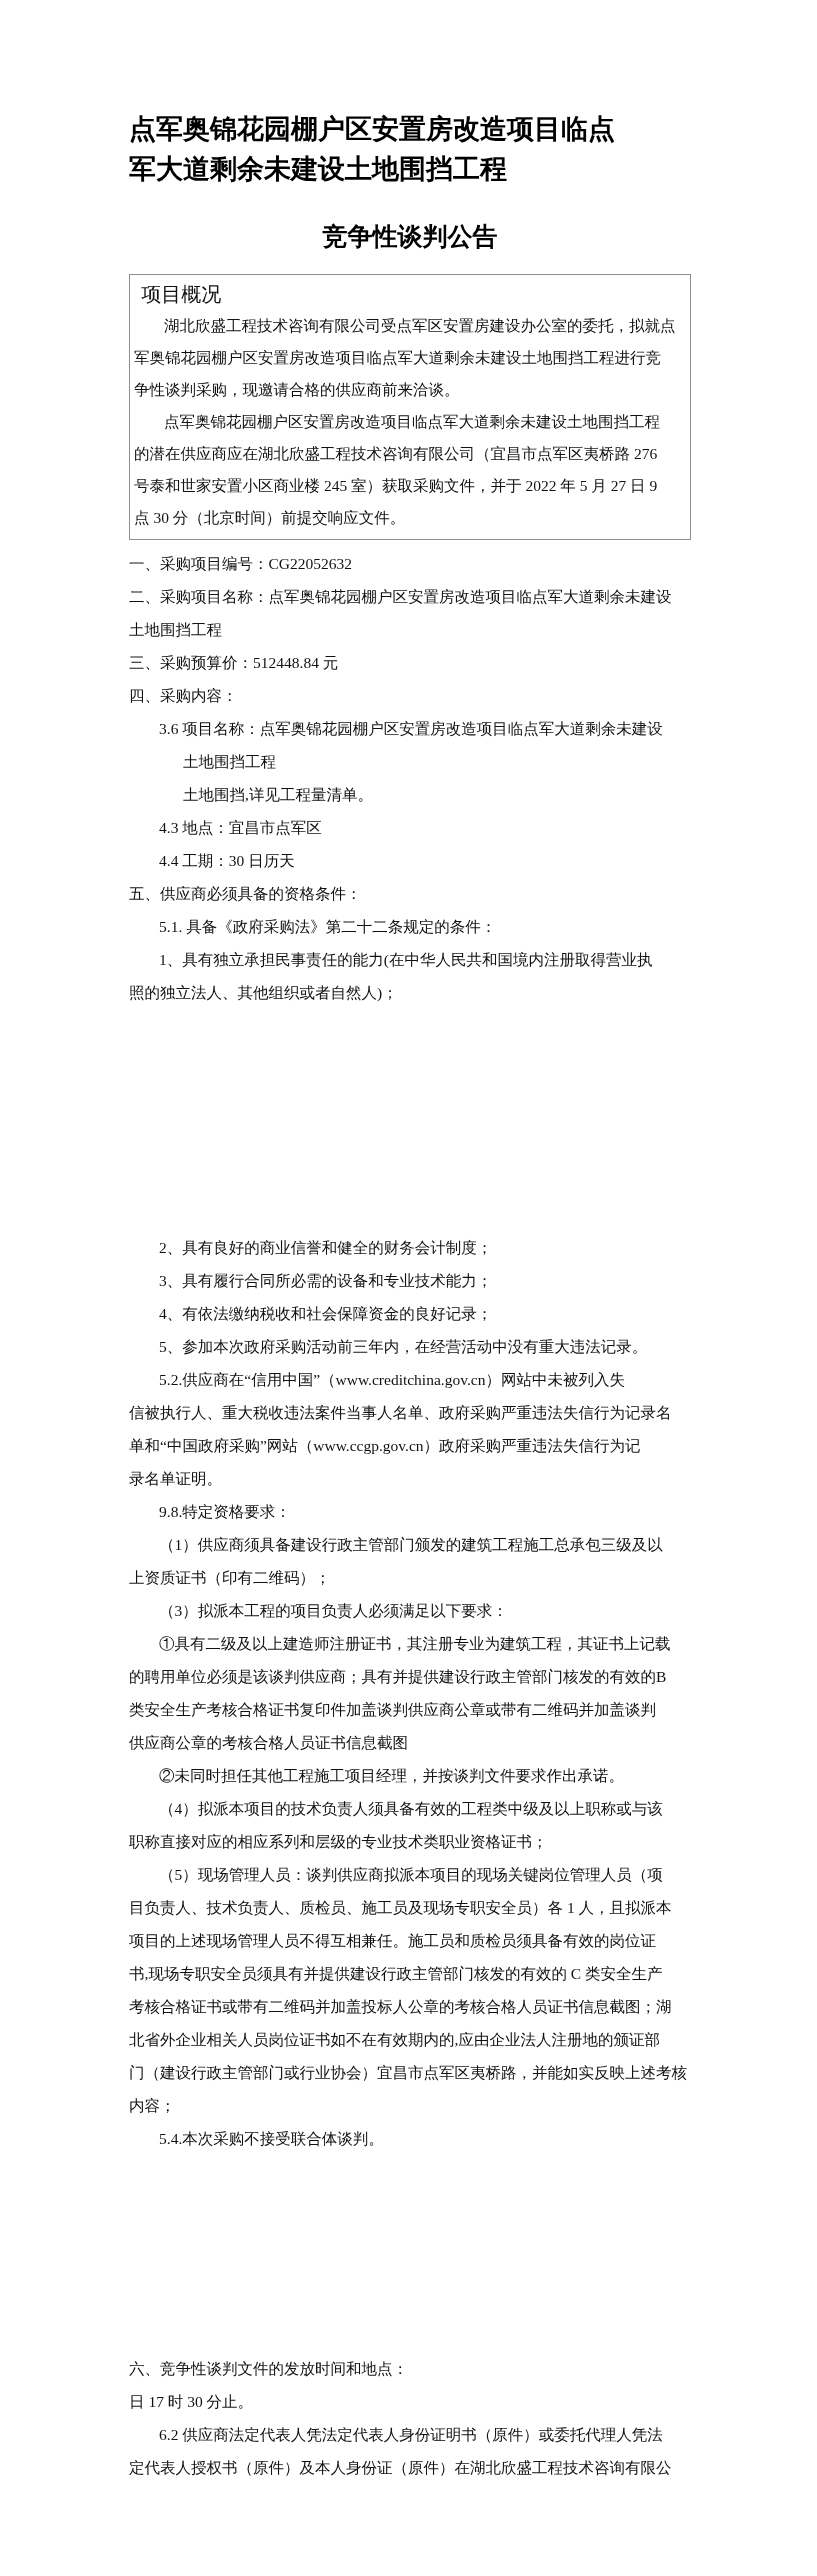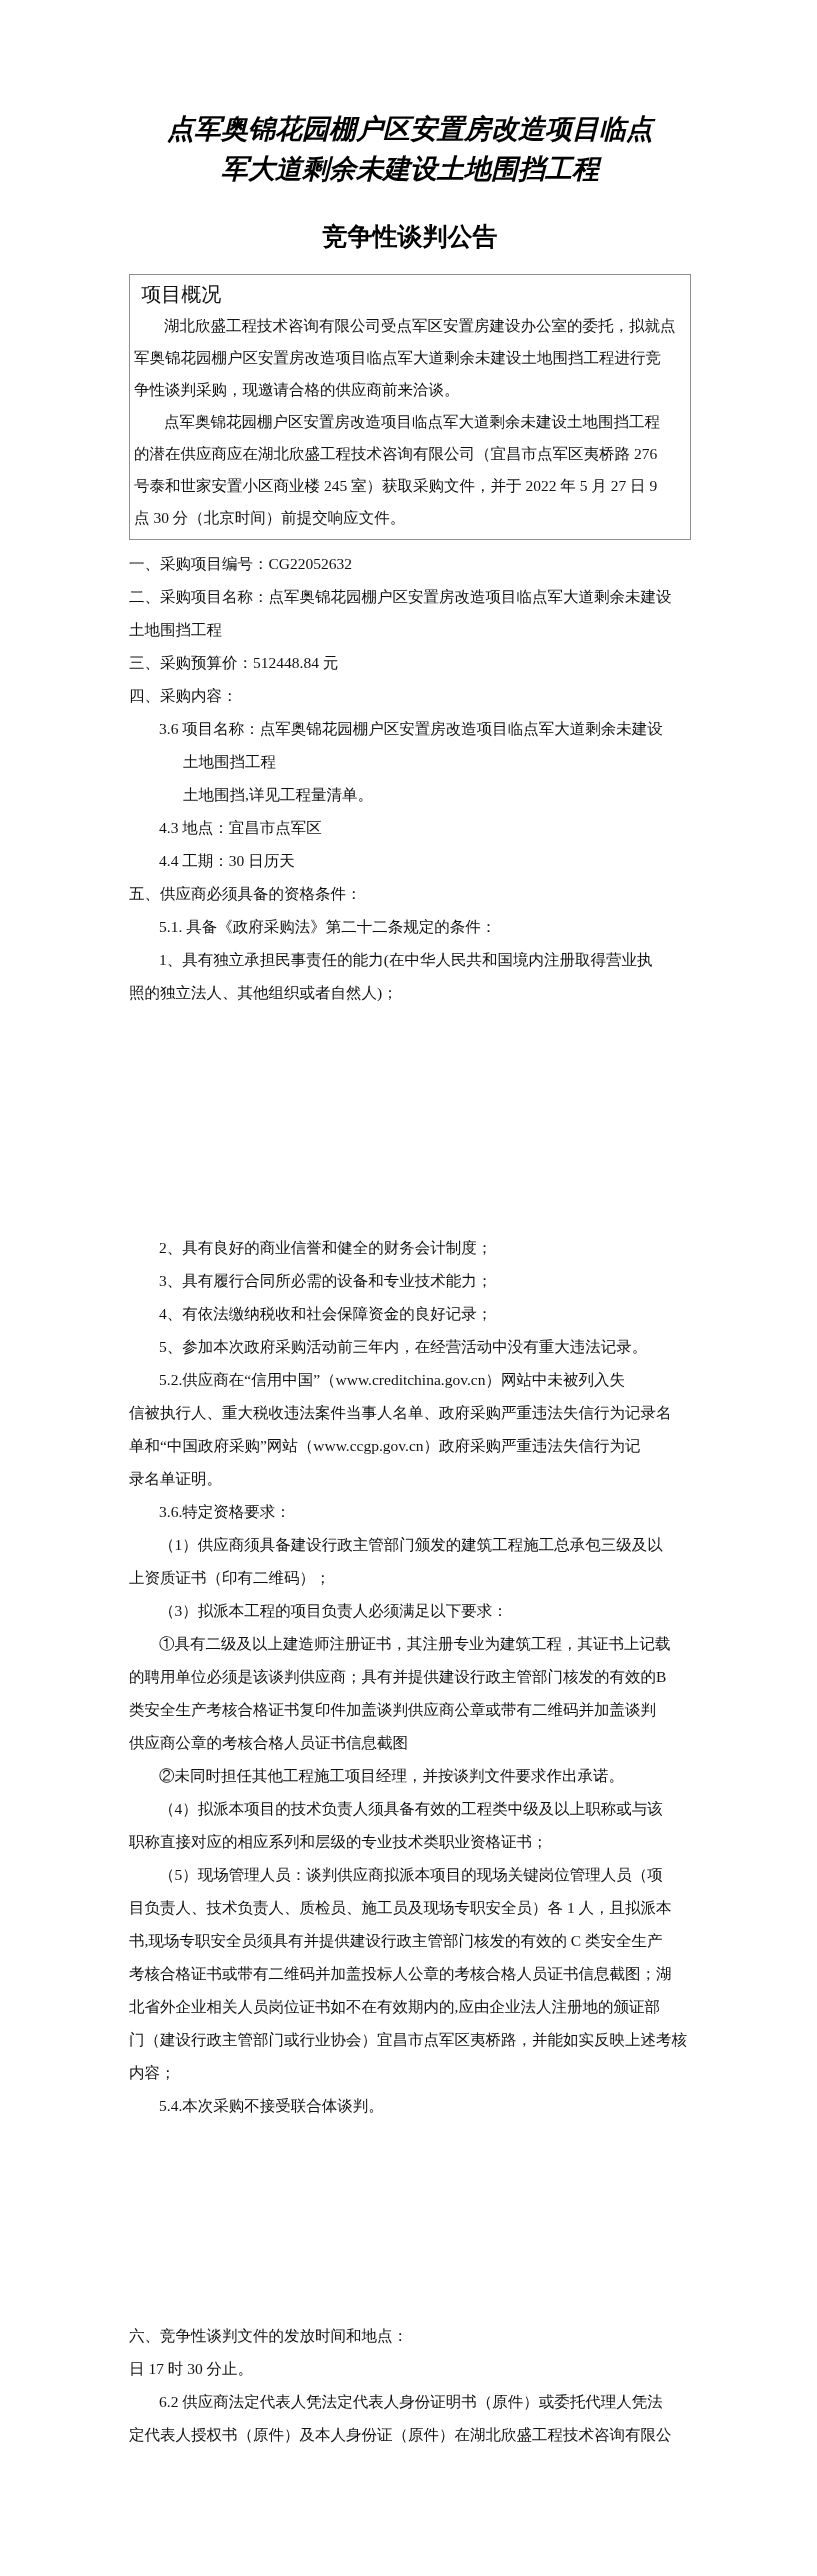--- a/index.html
+++ b/index.html
@@ -1,21 +1,21 @@
 <!DOCTYPE html>
 <html style="font-size:8.2px"><head>
 <meta charset="utf-8">
 <style>
   html,body{margin:0;padding:0;background:#ffffff;}
   body{
     width:818px;height:3470px;position:relative;overflow:hidden;
     font-family:"Liberation Serif","DejaVu Serif",serif;color:#111;
   }
   .content{padding:109px 127px 0 129px;}
-  .doc-title{text-align:center;font-weight:bold;font-size:27px;line-height:40px;color:#000;font-style:italic;}
+  .doc-title{font-weight:bold;font-size:27px;line-height:40px;color:#000;}
   .doc-subtitle{text-align:center;font-weight:bold;font-size:25px;line-height:31px;margin-top:32px;color:#000;}
   .overview-box{border:0.5px solid #8f8f8f;margin-top:22px;padding:3.1px 2.1px 5.2px 4.1px;}
   .overview-box .bx-h{font-size:20px;line-height:32px;padding-left:7.2px;white-space:nowrap;}
   .overview-box .ln{font-size:15.5px;line-height:32px;white-space:nowrap;}
   .body-lines{margin-top:7.2px;}
   .ln{font-size:15.5px;line-height:33px;white-space:nowrap;}
   .ind0{padding-left:0;}
   .ind2{padding-left:30px;}
   .ind3{padding-left:54px;}
   .spacer{width:100%;}
@@ -63,33 +63,34 @@
       <div class="ln ind0"><span>照的独立法人、其他组织或者自然人)；</span></div>
       <div class="spacer" style="height: 222px;"></div>
       <div class="ln ind2"><span>2、具有良好的商业信誉和健全的财务会计制度；</span></div>
       <div class="ln ind2"><span>3、具有履行合同所必需的设备和专业技术能力；</span></div>
       <div class="ln ind2"><span>4、有依法缴纳税收和社会保障资金的良好记录；</span></div>
       <div class="ln ind2"><span>5、参加本次政府采购活动前三年内，在经营活动中没有重大违法记录。</span></div>
       <div class="ln ind2"><span>5.2.供应商在“信用中国”（www.creditchina.gov.cn）网站中未被列入失</span></div>
       <div class="ln ind0"><span>信被执行人、重大税收违法案件当事人名单、政府采购严重违法失信行为记录名</span></div>
       <div class="ln ind0"><span>单和“中国政府采购”网站（www.ccgp.gov.cn）政府采购严重违法失信行为记</span></div>
       <div class="ln ind0"><span>录名单证明。</span></div>
-      <div class="ln ind2"><span>3.6.特定资格要求：</span></div>
+      <div class="ln ind2"><span>9.8.特定资格要求：</span></div>
       <div class="ln ind2"><span>（1）供应商须具备建设行政主管部门颁发的建筑工程施工总承包三级及以</span></div>
       <div class="ln ind0"><span>上资质证书（印有二维码）；</span></div>
       <div class="ln ind2"><span>（3）拟派本工程的项目负责人必须满足以下要求：</span></div>
       <div class="ln ind2"><span>①具有二级及以上建造师注册证书，其注册专业为建筑工程，其证书上记载</span></div>
       <div class="ln ind0"><span>的聘用单位必须是该谈判供应商；具有并提供建设行政主管部门核发的有效的B</span></div>
       <div class="ln ind0"><span>类安全生产考核合格证书复印件加盖谈判供应商公章或带有二维码并加盖谈判</span></div>
       <div class="ln ind0"><span>供应商公章的考核合格人员证书信息截图</span></div>
       <div class="ln ind2"><span>②未同时担任其他工程施工项目经理，并按谈判文件要求作出承诺。</span></div>
       <div class="ln ind2"><span>（4）拟派本项目的技术负责人须具备有效的工程类中级及以上职称或与该</span></div>
       <div class="ln ind0"><span>职称直接对应的相应系列和层级的专业技术类职业资格证书；</span></div>
       <div class="ln ind2"><span>（5）现场管理人员：谈判供应商拟派本项目的现场关键岗位管理人员（项</span></div>
       <div class="ln ind0"><span>目负责人、技术负责人、质检员、施工员及现场专职安全员）各 1 人，且拟派本</span></div>
+      <div class="ln ind0"><span>项目的上述现场管理人员不得互相兼任。施工员和质检员须具备有效的岗位证</span></div>
       <div class="ln ind0"><span>书,现场专职安全员须具有并提供建设行政主管部门核发的有效的 C 类安全生产</span></div>
       <div class="ln ind0"><span>考核合格证书或带有二维码并加盖投标人公章的考核合格人员证书信息截图；湖</span></div>
       <div class="ln ind0"><span>北省外企业相关人员岗位证书如不在有效期内的,应由企业法人注册地的颁证部</span></div>
       <div class="ln ind0"><span>门（建设行政主管部门或行业协会）宜昌市点军区夷桥路，并能如实反映上述考核</span></div>
       <div class="ln ind0"><span>内容；</span></div>
       <div class="ln ind2"><span>5.4.本次采购不接受联合体谈判。</span></div>
       <div class="spacer" style="height: 197px;"></div>
       <div class="ln ind0"><span>六、竞争性谈判文件的发放时间和地点：</span></div>
       <div class="ln ind0"><span>日 17 时 30 分止。</span></div>
       <div class="ln ind2"><span>6.2 供应商法定代表人凭法定代表人身份证明书（原件）或委托代理人凭法</span></div>

